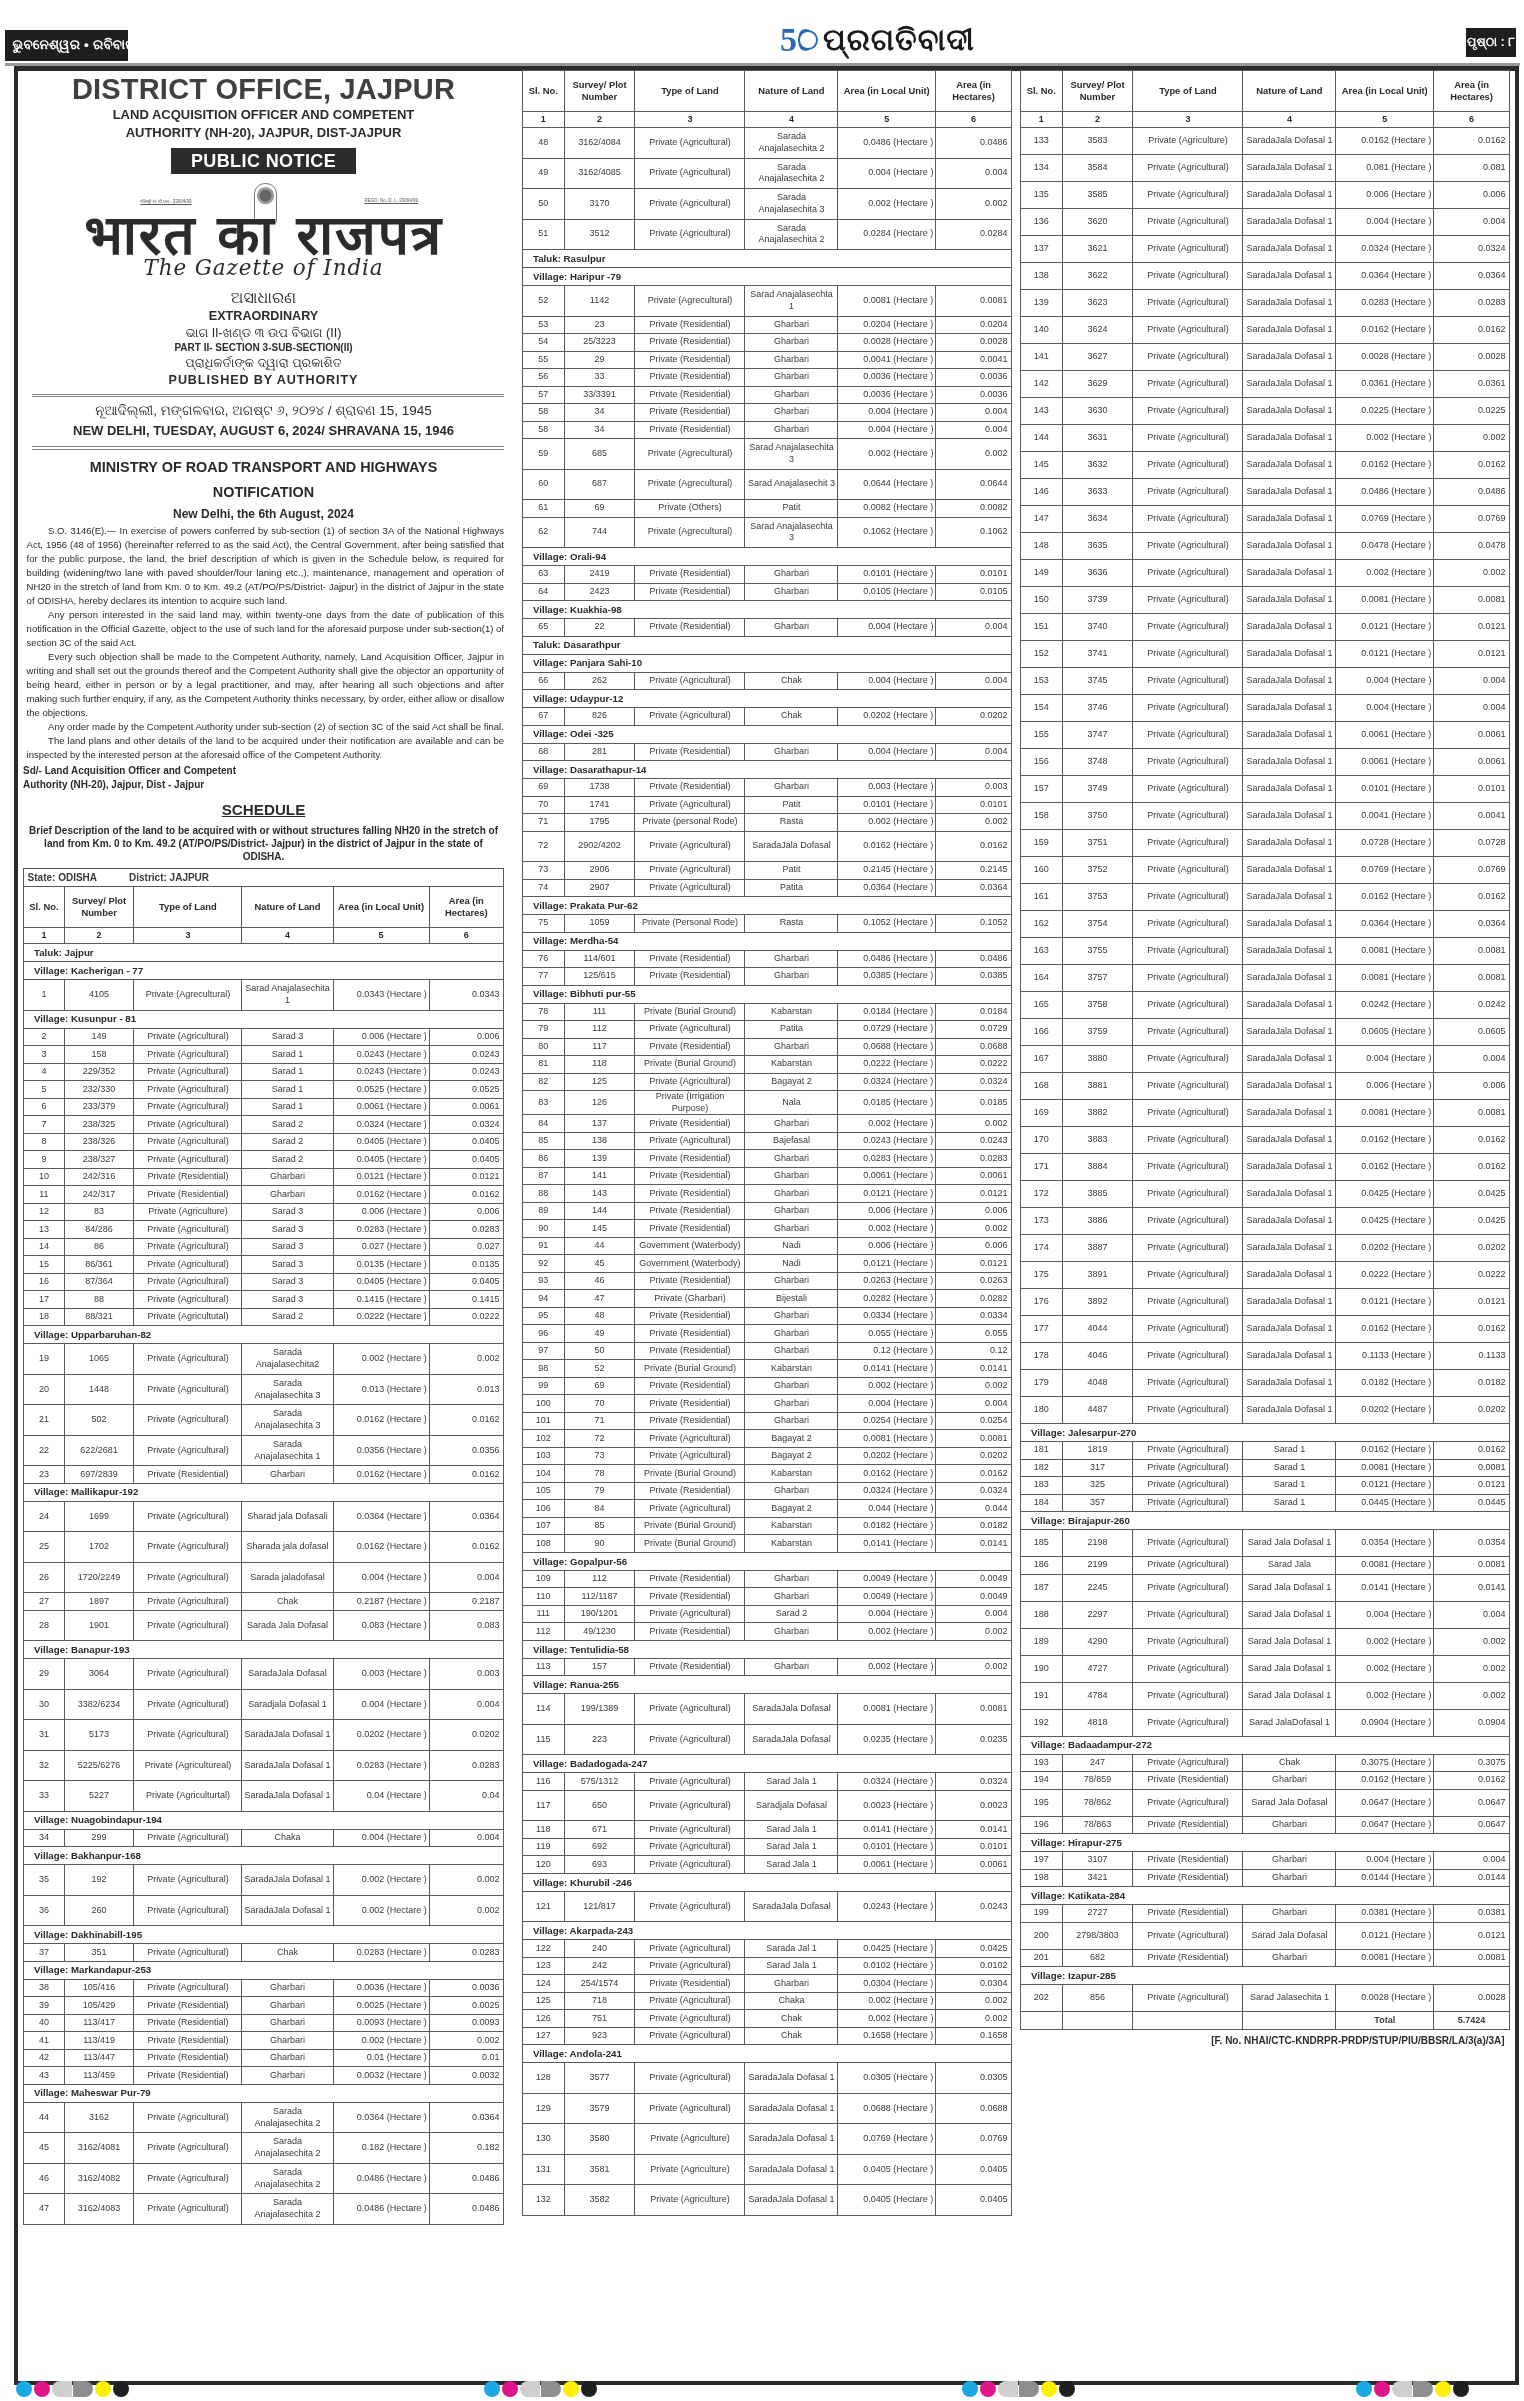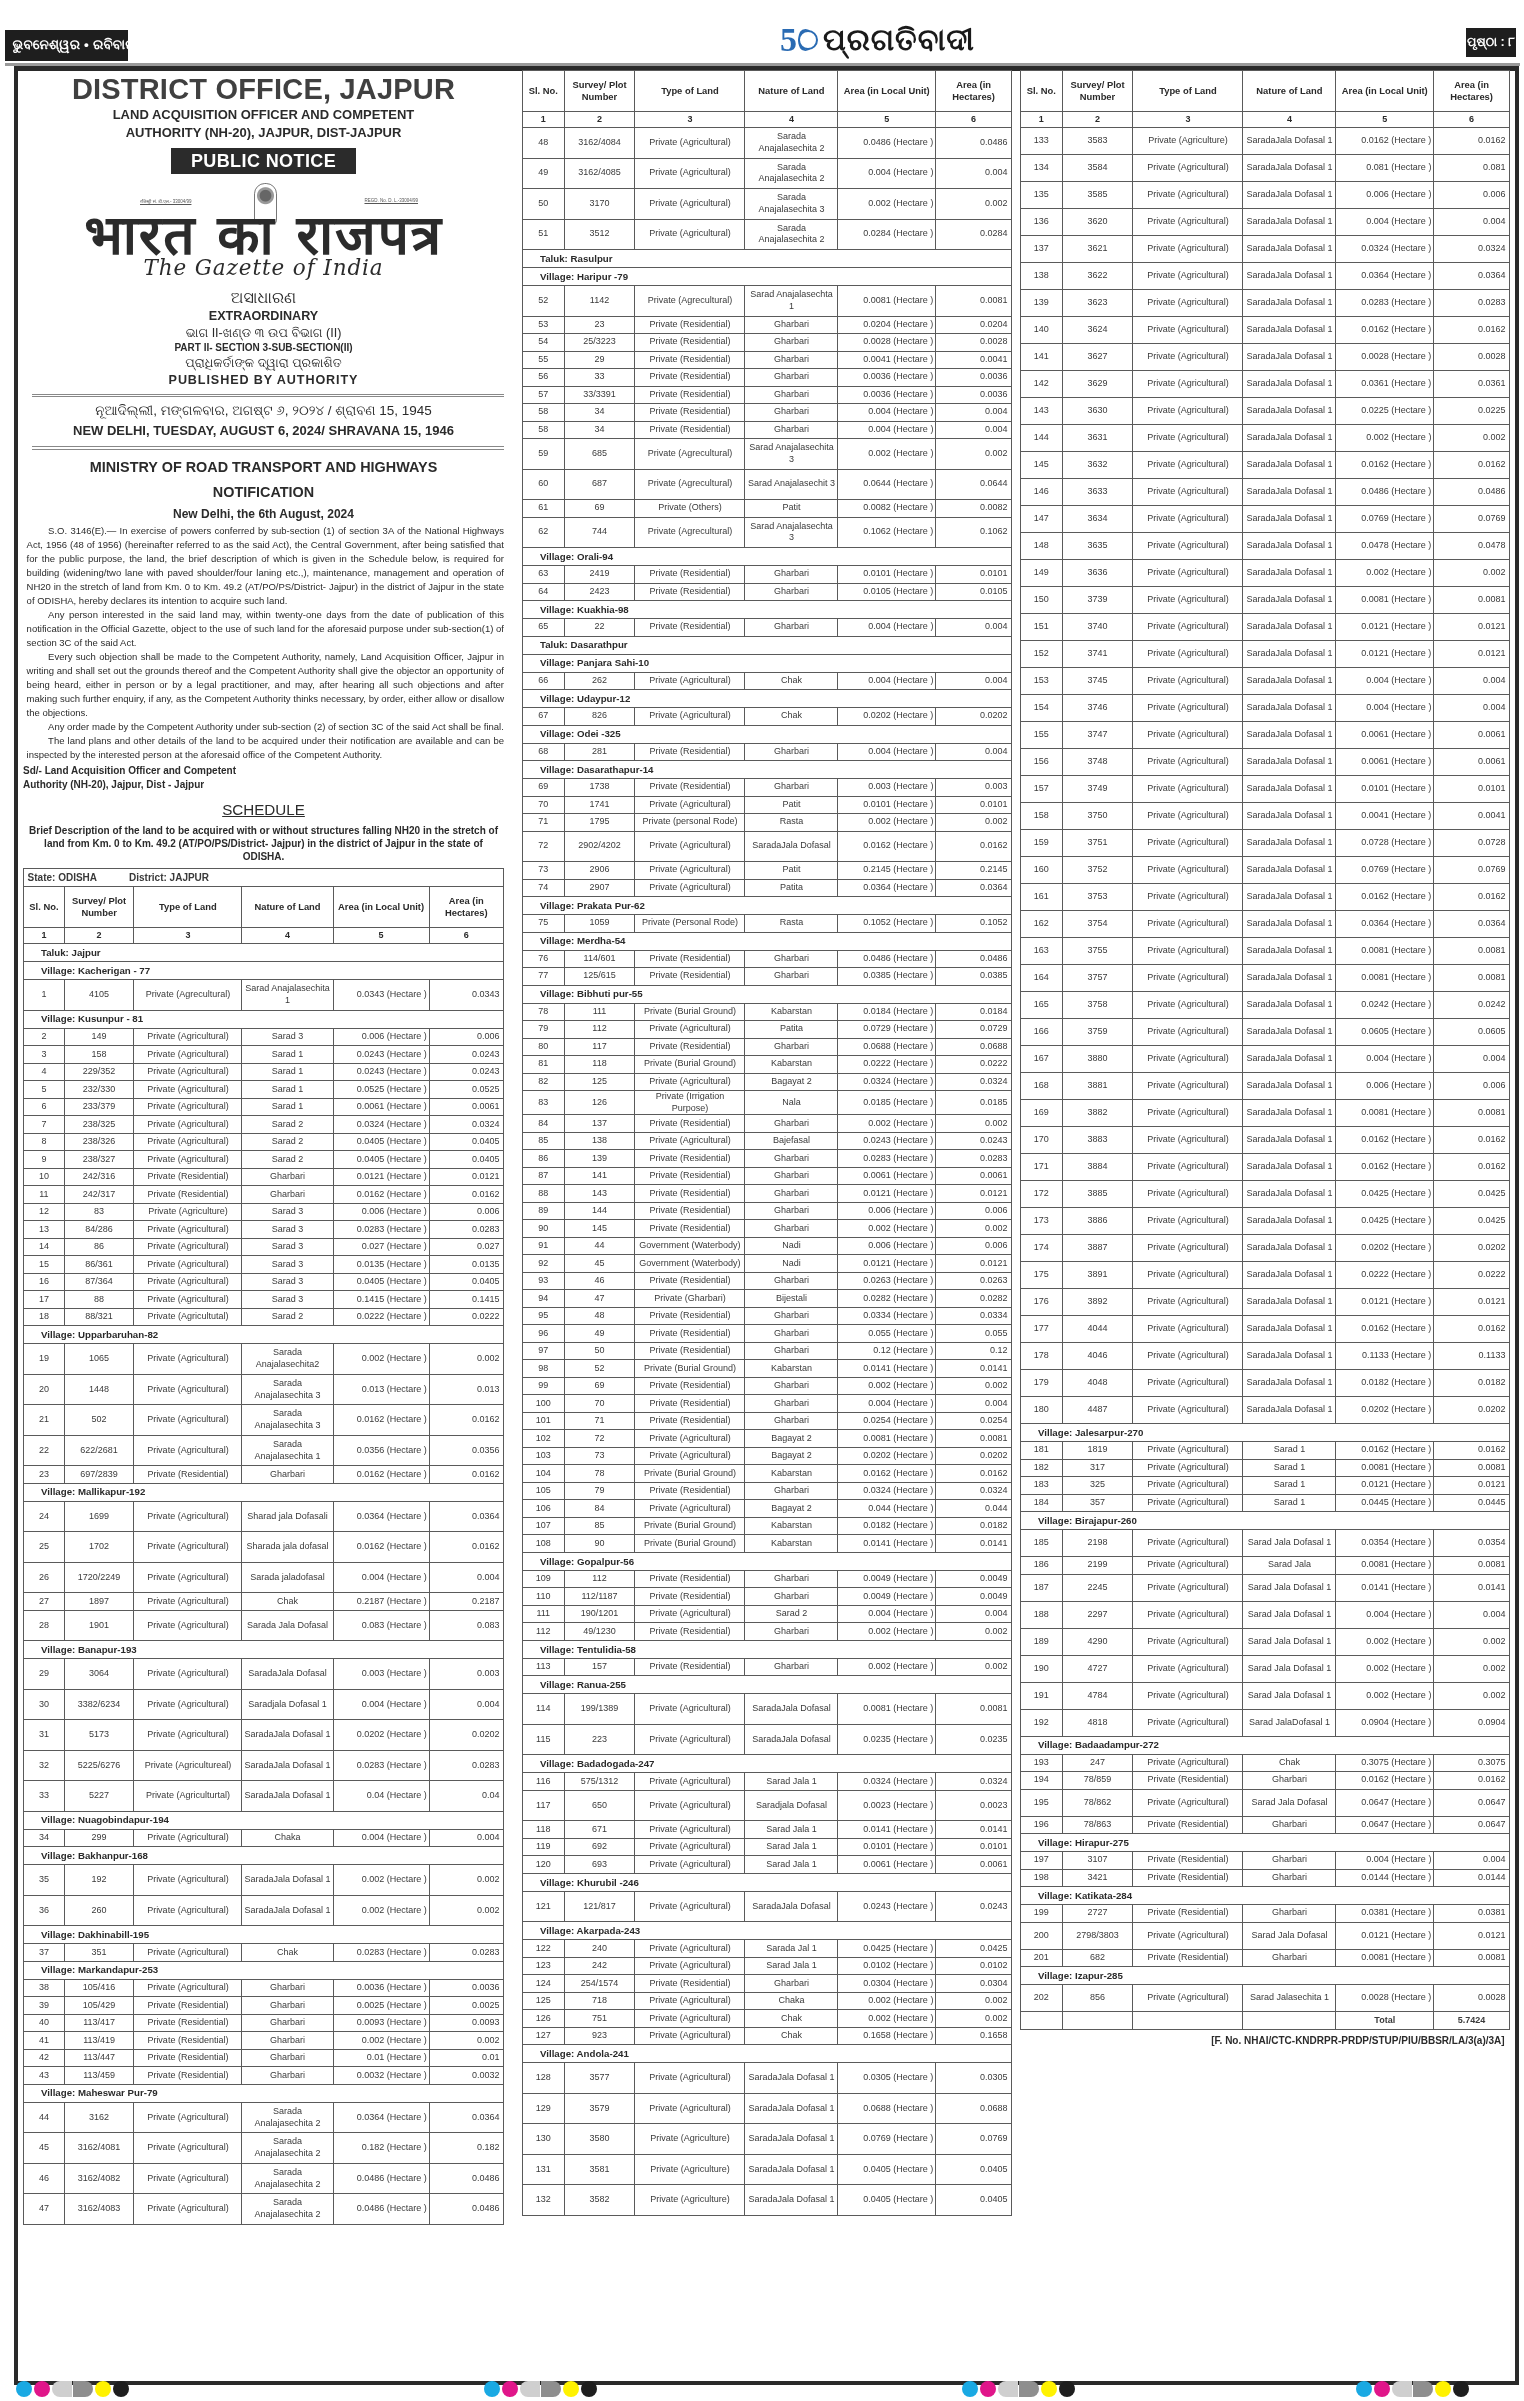--- a/index.html
+++ b/index.html
@@ -44,33 +44,33 @@
   .pub-line { font-size: 12.6px; font-weight: bold; letter-spacing: 0.9px; line-height: 16px; }
   .double-rule { border-top: 1.8px solid #888; border-bottom: 0.9px solid #888; height: 3.6px; margin: 5.4px 0 3.6px 9px; }
   .date-odia { font-size: 13.5px; line-height: 20px; }
   .date-eng { font-size: 13px; font-weight: bold; line-height: 20px; }
 
   .ministry { text-align: center; font-size: 14.4px; font-weight: bold; margin-top: 7.2px; line-height: 20px; }
   .notif { text-align: center; font-size: 14.4px; font-weight: bold; line-height: 23px; margin-top: 3.6px; }
   .newdelhi { text-align: center; font-size: 12px; font-weight: bold; line-height: 20px; }
   .body-text p { font-size: 9.5px; line-height: 14px; text-align: justify; text-indent: 21.5px; padding-left: 3.6px; }
   .signature { text-align: left; font-size: 10px; font-weight: bold; line-height: 14px; margin-top: 1.8px; }
-  .schedule { text-align: center; font-size: 15.2px; font-weight: normal; text-decoration: underline; margin-top: 7.2px; line-height: 21.5px; }
+  .schedule { text-align: center; font-size: 15.2px; font-weight: bold; text-decoration: underline; margin-top: 7.2px; line-height: 21.5px; }
   .brief { text-align: center; font-size: 10px; font-weight: bold; line-height: 13px; margin: 3.6px 0 5.4px; padding: 0 5.4px; }
 
   
   table.sched { width: 100%; border-collapse: collapse; table-layout: fixed; font-size: 9px; color: #3a3a3a; }
   table.sched td, table.sched th { border: 0.9px solid #5a5a5a; text-align: center; vertical-align: middle; padding: 0 1.8px; line-height: 11.7px; }
   table.sched th { font-weight: bold; font-size: 9.4px; line-height: 12px; height: 41px; color: #2a2a2a; }
   table.sched tr.nums td { font-weight: bold; height: 16px; color: #2a2a2a; }
   table.sched td.area5 { text-align: right; padding-right: 1.8px; }
   table.sched td.area6 { text-align: right; padding-right: 3.6px; }
   table.sched tr.r1 td { height: 17.5px; }
   table.sched tr.r2 td { height: 30.5px; }
-  table.sched tr.grp td { text-align: left; font-weight: bold; height: 18px; padding-left: 17px; color: #2a2a2a; font-size: 9.7px; }
+  table.sched tr.grp td { text-align: left; font-weight: bold; height: 18px; padding-left: 10px; color: #2a2a2a; font-size: 9.7px; }
   table.sched tr.state td { text-align: left; font-weight: bold; height: 18px; padding-left: 3.6px; font-size: 10px; }
   table.sched tr.total td { height: 18px; font-weight: bold; }
   .col-right table.sched tr.r2 td { height: 27px; }
 
   .fno { text-align: right; font-size: 10px; font-weight: bold; padding: 4.5px 5.4px 0 0; }
 
   
   .regmarks { position: absolute; top: 2381px; display: flex; gap: 1.8px; }
   .dot { width: 16px; height: 16px; border-radius: 50%; }
   .dot.c { background: #1aa9e3; } .dot.m { background: #e0168a; } .dot.y { background: #fff200; } .dot.k { background: #1e1e1e; }

